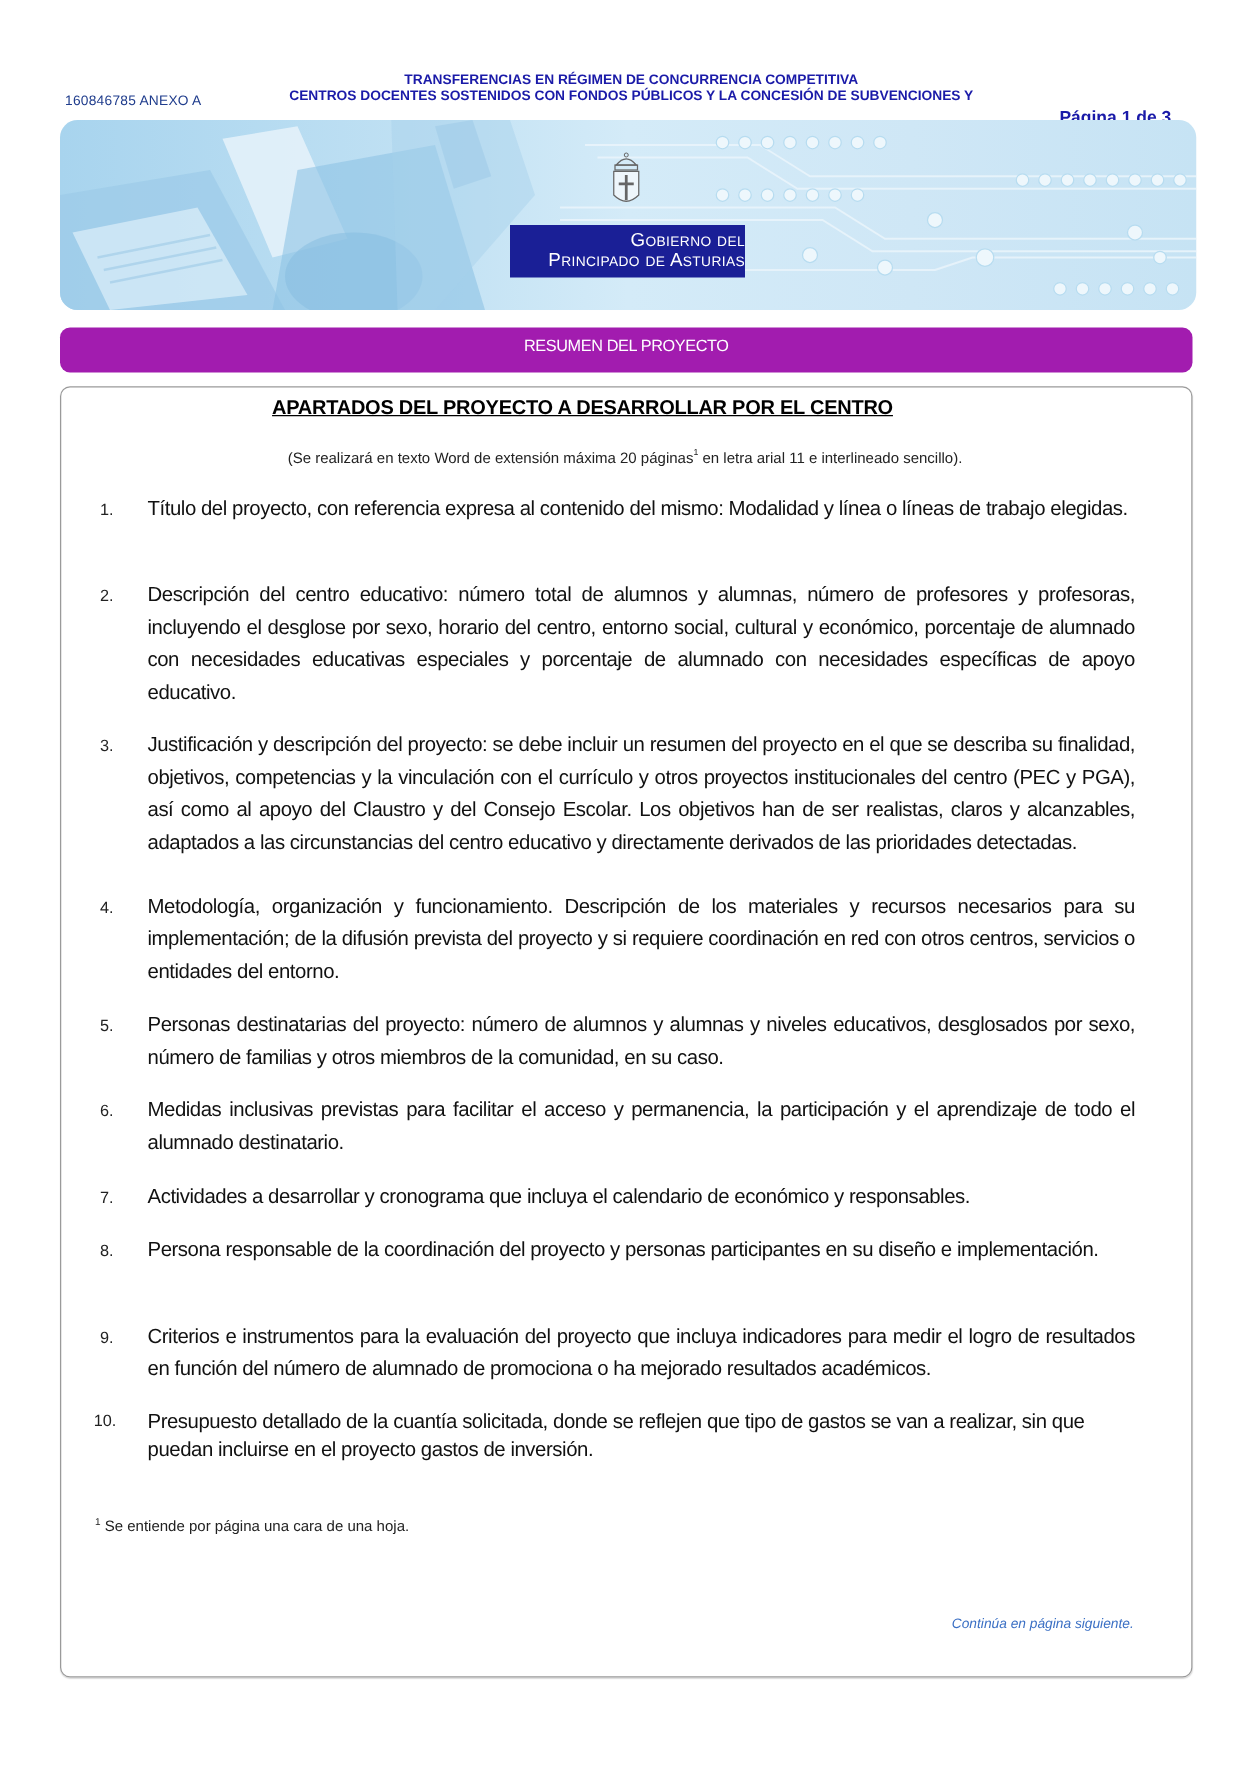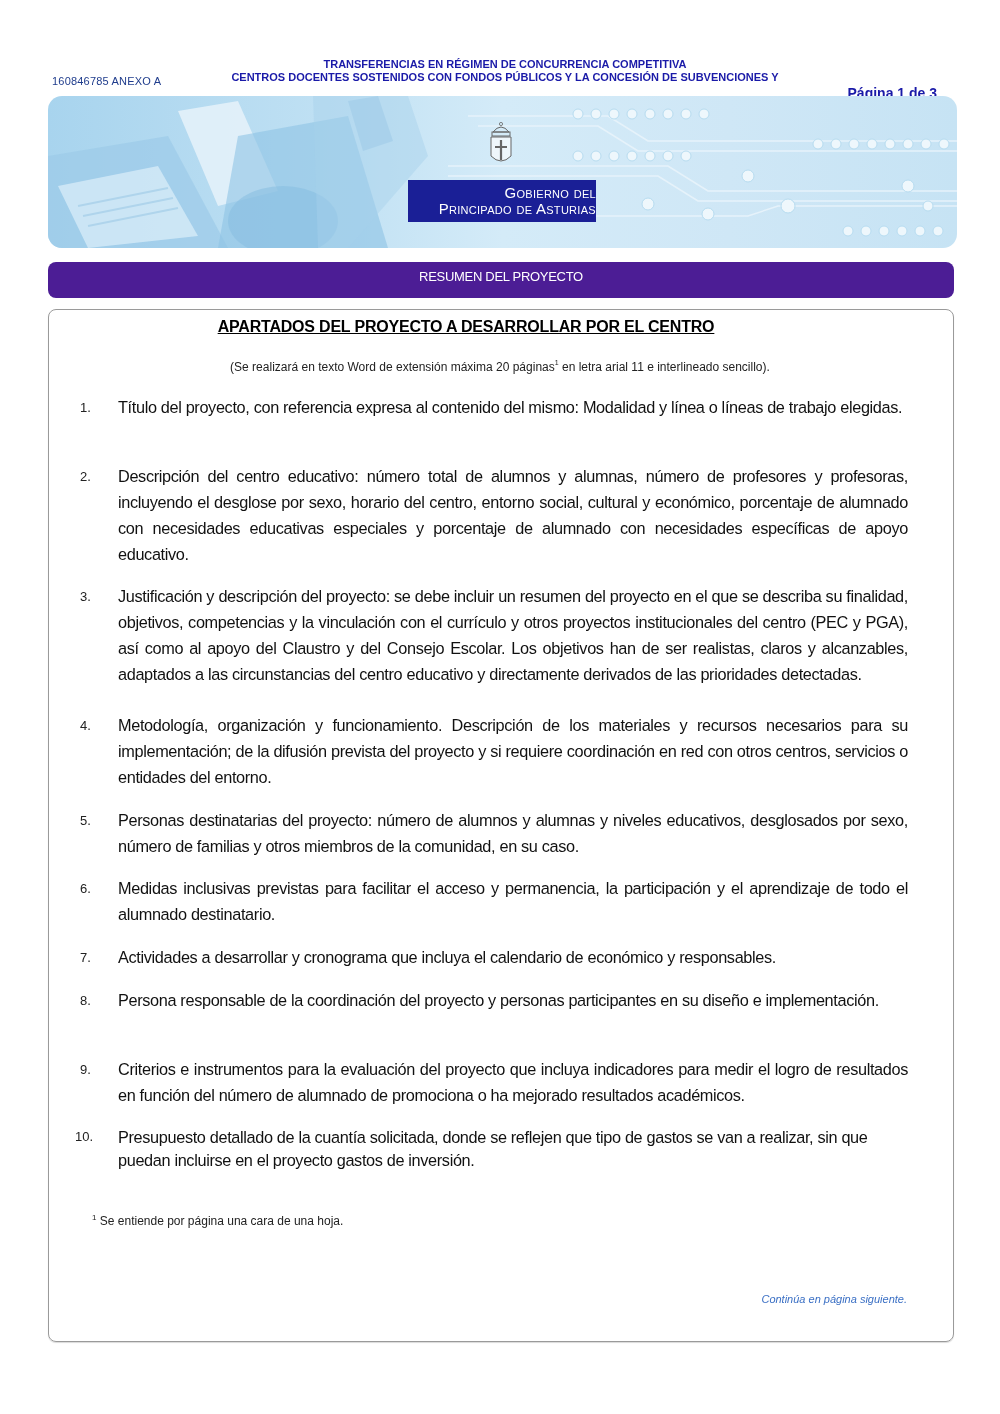--- a/index.html
+++ b/index.html
@@ -32,21 +32,21 @@
   .gov-logo {
     position: absolute; left: 408px; top: 180px; width: 188px; height: 42px;
     background: #1a1f96; color: #fff;
     font-family: Liberation Sans, sans-serif; text-align: right;
     display: flex; flex-direction: column; justify-content: center;
     line-height: 16px; font-variant: small-caps; font-size: 15px; letter-spacing: 0.3px;
   }
 
   .section-bar {
     position: absolute; left: 48px; top: 262px; width: 906px; height: 36px;
-    background: #4c1d95; border-radius: 8px;
+    background: #a21caf; border-radius: 8px;
     color: #fff; font-size: 13px; text-align: center; line-height: 30px;
     letter-spacing: -0.3px;
   }
 
   .content-box {
     position: absolute; left: 48px; top: 309px; width: 906px; height: 1033px;
     border: 1px solid #9a9a9a; border-radius: 8px;
     box-shadow: 0 1px 1px rgba(0,0,0,0.15);
   }
   .content-title {
@@ -68,21 +68,21 @@
   }
   .item-num.two-digit { left: 75px; top: 3px; }
   .item-text {
     position: absolute; left: 118px; width: 790px;
     font-size: 16.3px; line-height: 26px; text-align: justify;
     font-family: "Liberation Sans", sans-serif; letter-spacing: -0.35px; color: #111;
   }
   .item-text.tight { line-height: 23px; text-align: left; }
 
   .footnote {
-    position: absolute; left: 92px; top: 1213px; font-size: 12px; color: #222;
+    position: absolute; left: 76px; top: 1213px; font-size: 12px; color: #222;
   }
   .footnote sup { font-size: 8px; vertical-align: 5px; }
   .continues {
     position: absolute; right: 93px; top: 1293px;
     font-size: 11px; font-style: italic; color: #3a6fc4;
   }
 </style>
 </head>
 <body>
 

